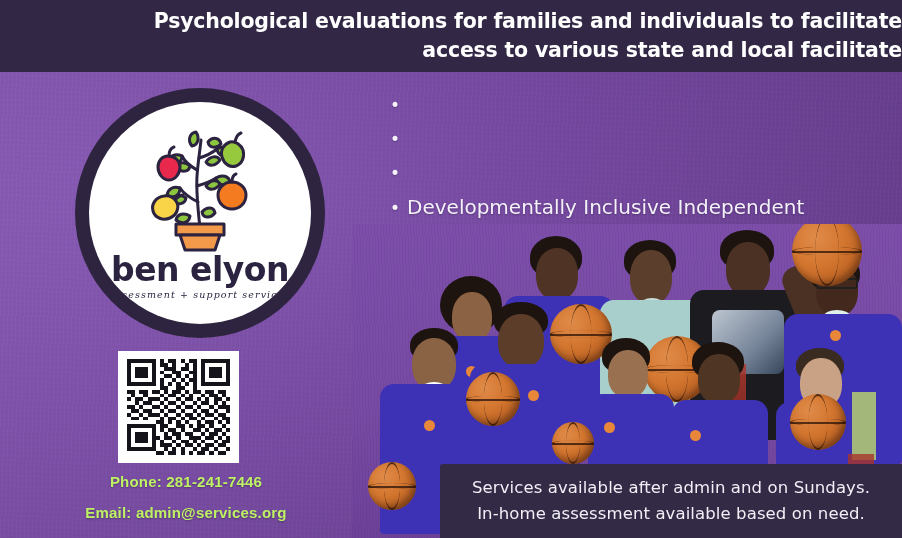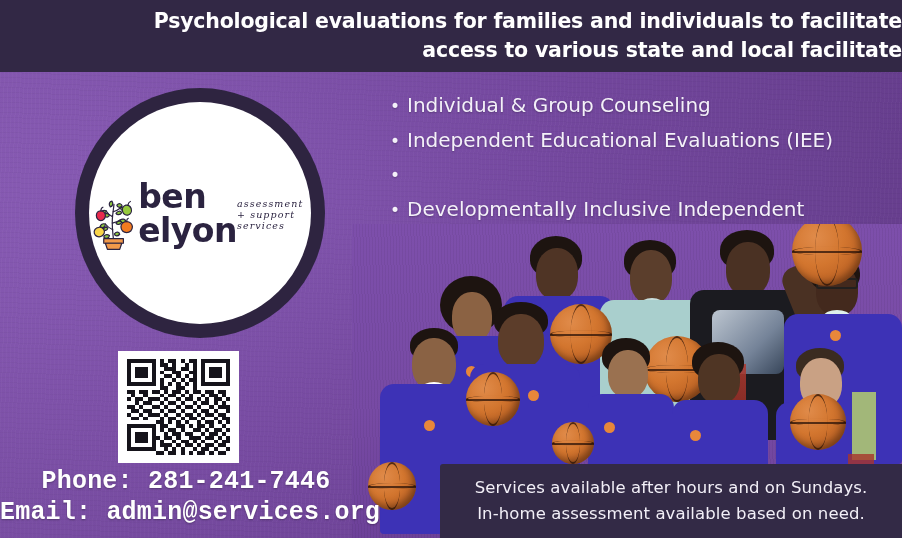--- a/index.html
+++ b/index.html
@@ -144,21 +144,21 @@
   .logo-ring {
     position:absolute; inset:0;
     border-radius:50%;
     background:#2e2440;
   }
   .logo-disc {
     position:absolute; left:14px; top:14px;
     width:222px; height:222px;
     border-radius:50%;
     background:#ffffff;
-    display:flex; flex-direction:row;
+    display:flex; flex-direction:column;
     align-items:center; justify-content:flex-start;
     overflow:hidden;
   }
   .logo-art { margin-top:22px; }
   .logo-word {
     font-family:"DejaVu Sans", sans-serif;
     font-weight:bold;
     font-size:33px;
     color:#2b2340;
     letter-spacing:-0.5px;
@@ -212,24 +212,24 @@
   .qr-grid i.on { background:#15131a; }
 
   
   .contact {
     position:absolute; left:0; top:466px;
     width:372px;
     z-index:30;
     text-align:center;
   }
   .contact-line {
-    color:#ffffff;
-    font-family:Liberation Mono, monospace;
+    color:#bef264;
+    font-family:Liberation Sans, sans-serif;
     font-weight:bold;
-    font-size:25px;
+    font-size:15px;
     line-height:31px;
     white-space:nowrap;
     letter-spacing:.2px;
     text-shadow:0 1px 2px rgba(0,0,0,.3);
   }
 </style>
 </head>
 <body>
 
 <div class="flyer">
@@ -331,25 +331,23 @@
   </div>
 
   <div class="header-band">
     <div class="header-line">Psychological evaluations for families and individuals to facilitate</div>
     <div class="header-line">access to various state and local facilitate</div>
   </div>
 
   <div class="bullets">
     <div class="bullet">
       <span class="bullet-dot">•</span>
-      <span>Individual &amp; Group Counseling</span>
     </div>
     <div class="bullet">
       <span class="bullet-dot">•</span>
-      <span> Independent Educational Evaluations (IEE)</span>
     </div>
     <div class="bullet">
       <span class="bullet-dot">•</span>
     </div>
     <div class="bullet">
       <span class="bullet-dot">•</span>
       <span>Developmentally Inclusive Independent</span>
     </div>
   </div>
 
@@ -1029,17 +1027,17 @@
         <i></i>
       </div>
   </div>
 
   <div class="contact">
     <div class="contact-line">Phone: 281-241-7446</div>
     <div class="contact-line">Email: admin@services.org</div>
   </div>
 
   <div class="footer-overlay">
-    <div class="footer-line">Services available after hours and on Sundays.</div>
+    <div class="footer-line">Services available after admin and on Sundays.</div>
     <div class="footer-line">In-home assessment available based on need.</div>
   </div>
 
 </div>
 
 </body></html>

